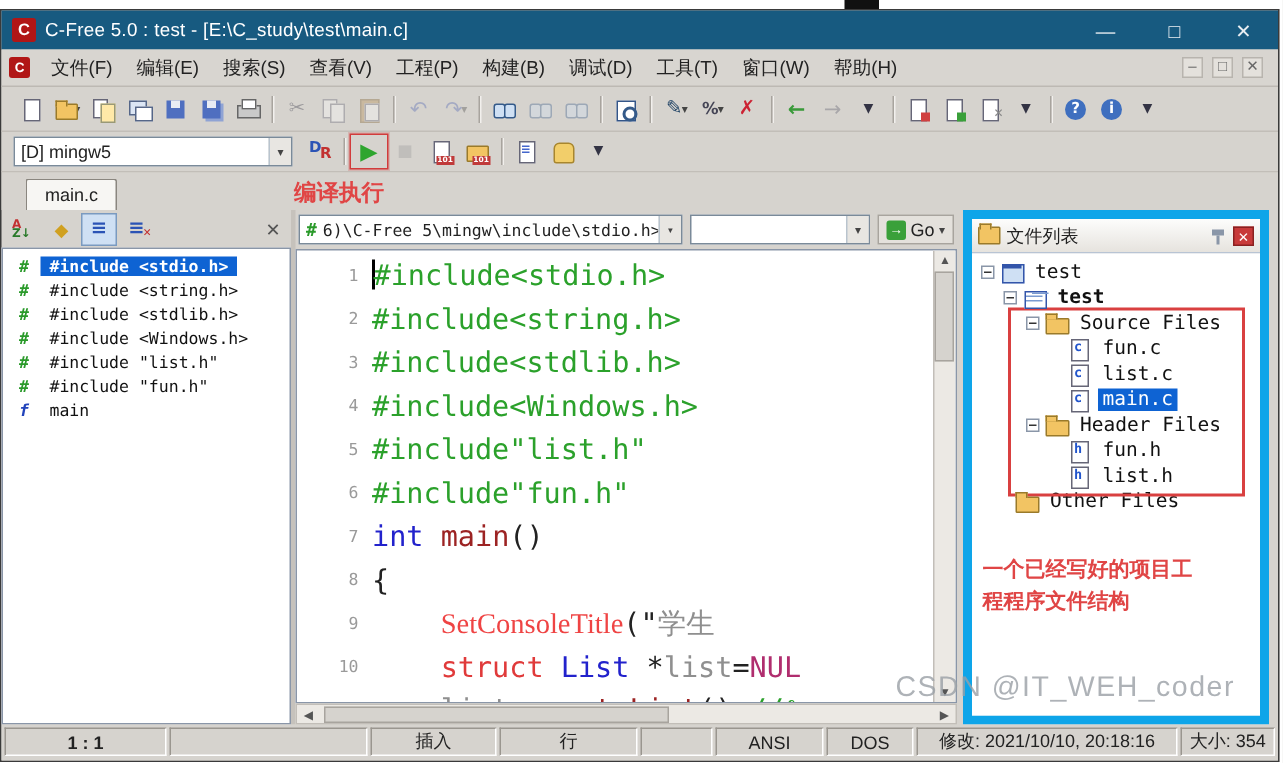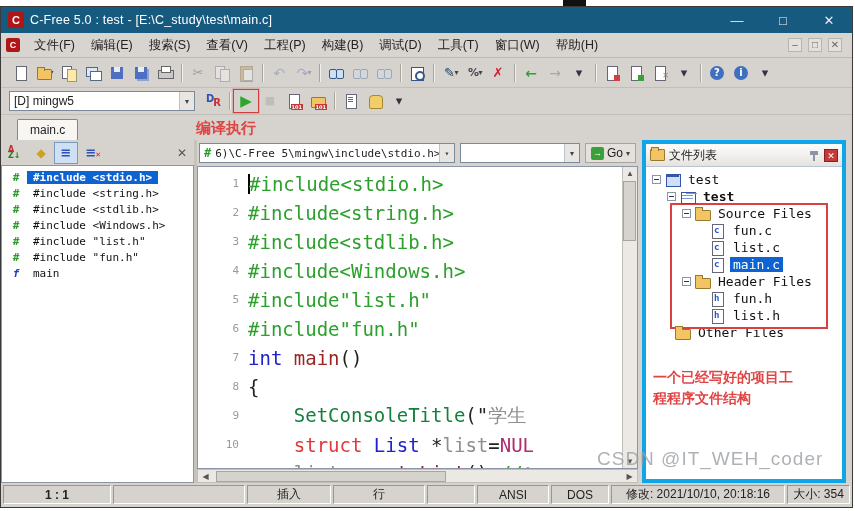--- a/index.html
+++ b/index.html
@@ -133,21 +133,21 @@
   .caret{display:inline-block;width:2px;height:20px;background:#000;vertical-align:-3px;margin-right:-1px;}
   .vscroll{position:absolute;top:0;right:0;bottom:0;width:15px;background:#ece9e4;border-left:1px solid #c2beb8;
     display:flex;flex-direction:column;align-items:center;justify-content:space-between;font-size:8px;color:#555;padding:2px 0;}
   .vthumb{position:absolute;top:14px;right:1px;width:13px;height:60px;background:#d6d3ce;border:1px solid #a8a49e;}
   .hscroll{height:14px;background:#ece9e4;border:1px solid #c2beb8;display:flex;align-items:center;
     font-size:8px;color:#555;flex:0 0 auto;position:relative;}
   .hthumb{position:absolute;left:18px;top:1px;width:230px;height:11px;background:#d6d3ce;border:1px solid #a8a49e;}
   .hs-arr{width:15px;text-align:center;}
   .hs-arr.right{margin-left:auto;}
   
-  .files{width:204px;display:flex;flex-direction:column;margin-right:6px;min-height:0;border:4px solid #0ea5e9;background:#f4f2ef;}
+  .files{width:204px;display:flex;flex-direction:column;margin-right:6px;min-height:0;border:6px solid #0ea5e9;background:#f4f2ef;}
   .files-header{height:23px;display:flex;align-items:center;padding:0 4px;gap:4px;
     background:linear-gradient(#fdfdfc,#e6e3de);border-bottom:1px solid #b8c4d4;font-size:12px;color:#222;flex:0 0 auto;}
   .fh-folder{width:15px;height:12px;background:#f2c463;border:1px solid #9a7a2a;border-radius:1px;position:relative;flex:0 0 auto;}
   .fh-folder::before{content:"";position:absolute;left:0;top:-3px;width:6px;height:3px;background:#f2c463;border:1px solid #9a7a2a;border-bottom:none;}
   .fh-title{flex:1;}
   .pin-icon{width:12px;height:12px;position:relative;flex:0 0 auto;}
   .pin-icon::before{content:"";position:absolute;left:2px;top:2px;width:8px;height:4px;background:#8a96a8;}
   .pin-icon::after{content:"";position:absolute;left:5px;top:6px;width:2px;height:6px;background:#8a96a8;}
   .fh-close{width:14px;height:13px;background:#c83a3a;color:#fff;font-size:9px;line-height:13px;text-align:center;
     border:1px solid #8a2020;flex:0 0 auto;}
@@ -460,21 +460,21 @@
               <div class="code-line">
                 <span class="ln">7</span>
                 <span class="lc"><span style="color: rgb(34, 34, 204);">int</span><span style="color: rgb(34, 34, 34);"> </span><span style="color: rgb(156, 35, 35);">main</span><span style="color: rgb(34, 34, 34);">()</span></span>
               </div>
               <div class="code-line">
                 <span class="ln">8</span>
                 <span class="lc"><span style="color: rgb(34, 34, 34);">{</span></span>
               </div>
               <div class="code-line">
                 <span class="ln">9</span>
-                <span class="lc"><span style="color: rgb(34, 34, 34);">    </span><span style="color: #15803d;">SetConsoleTitle</span><span style="color: rgb(34, 34, 34);">("</span><span style="color: rgb(143, 143, 143);">学生</span></span>
+                <span class="lc"><span style="color: rgb(34, 34, 34);">    </span><span style="color: #ef4444; font-family: Liberation Serif, serif;">SetConsoleTitle</span><span style="color: rgb(34, 34, 34);">("</span><span style="color: rgb(143, 143, 143);">学生</span></span>
               </div>
               <div class="code-line">
                 <span class="ln">10</span>
                 <span class="lc"><span style="color: rgb(34, 34, 34);">    </span><span style="color: rgb(224, 58, 58);">struct</span><span style="color: rgb(34, 34, 34);"> </span><span style="color: rgb(34, 34, 204);">List</span><span style="color: rgb(34, 34, 34);"> *</span><span style="color: rgb(143, 143, 143);">list</span><span style="color: rgb(34, 34, 34);">=</span><span style="color: rgb(176, 45, 110);">NUL</span></span>
               </div>
               <div class="code-line">
                 <span class="ln">11</span>
                 <span class="lc"><span style="color: rgb(34, 34, 34);">    </span><span style="color: rgb(143, 143, 143);">list</span><span style="color: rgb(34, 34, 34);">=</span><span style="color: rgb(156, 35, 35);">createList</span><span style="color: rgb(34, 34, 34);">();</span><span style="color: rgb(43, 161, 43);">//ℓ</span></span>
               </div>
             </div>

